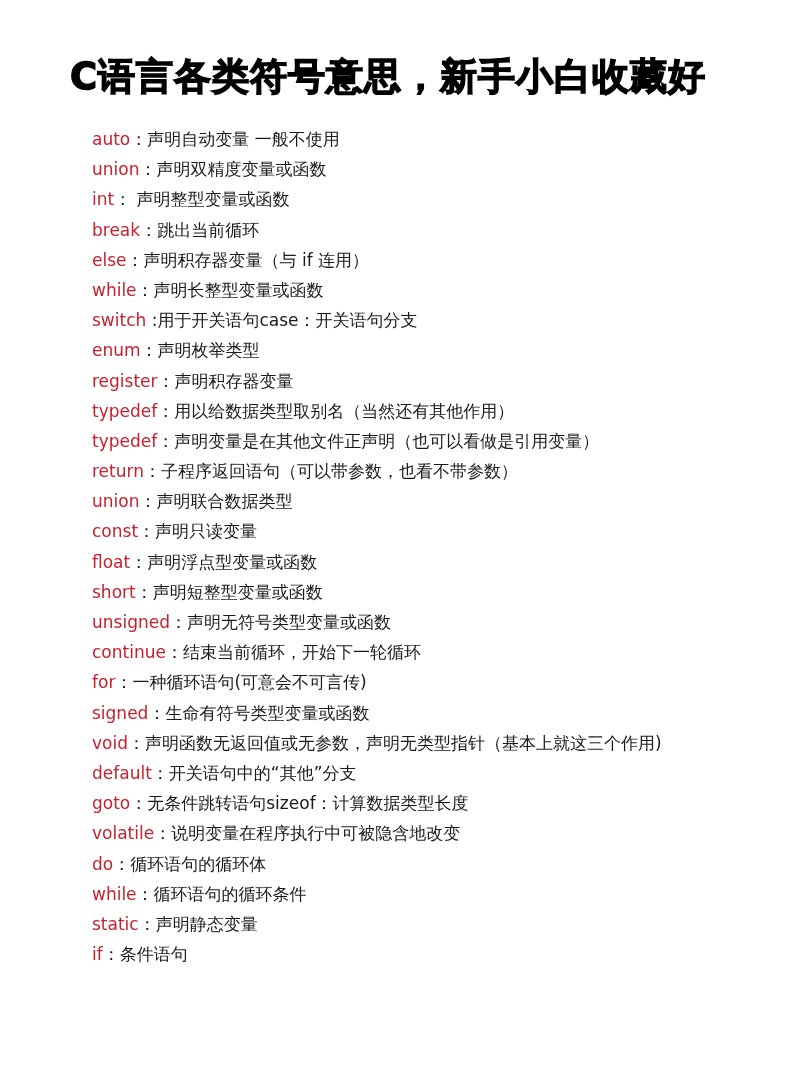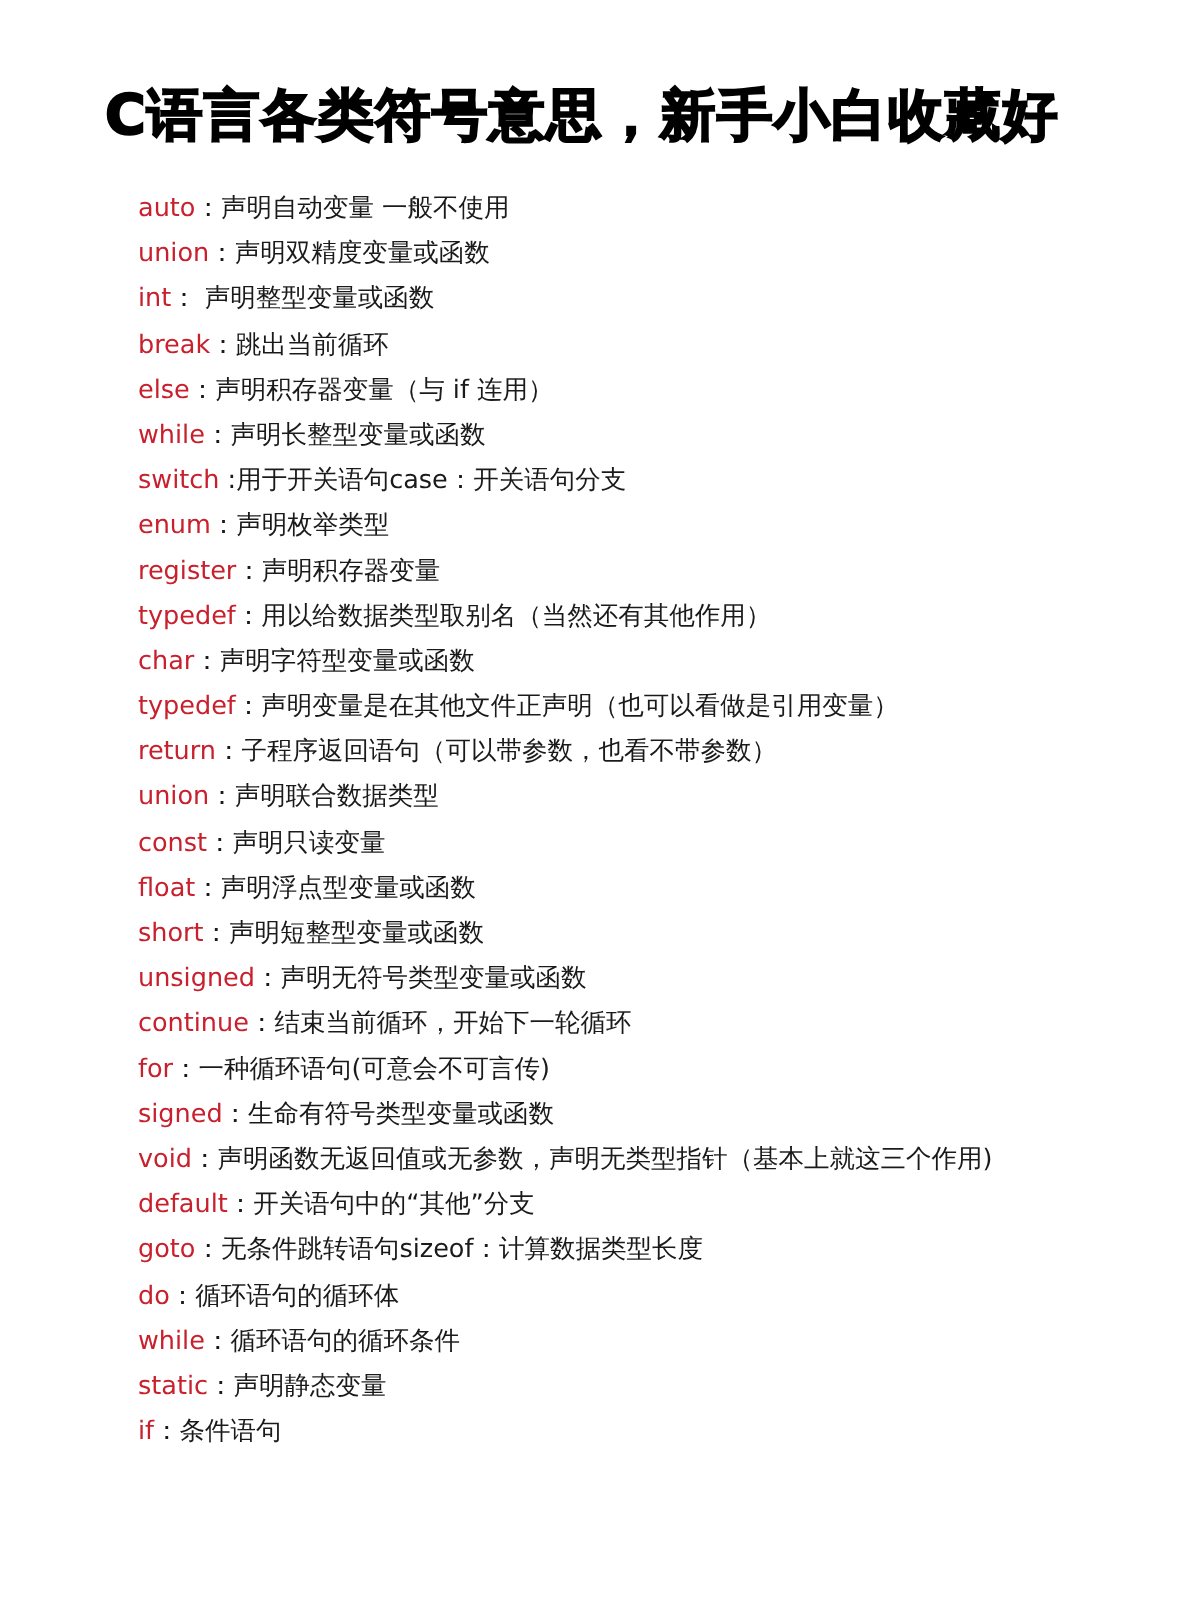--- a/index.html
+++ b/index.html
@@ -57,31 +57,31 @@
   <div class="row"><span class="kw">auto</span><span class="sep">：</span><span>声明自动变量 一般不使用</span></div>
   <div class="row"><span class="kw">union</span><span class="sep">：</span><span>声明双精度变量或函数</span></div>
   <div class="row"><span class="kw">int</span><span class="sep">：</span><span> 声明整型变量或函数</span></div>
   <div class="row"><span class="kw">break</span><span class="sep">：</span><span>跳出当前循环</span></div>
   <div class="row"><span class="kw">else</span><span class="sep">：</span><span>声明积存器变量（与 if 连用）</span></div>
   <div class="row"><span class="kw">while</span><span class="sep">：</span><span>声明长整型变量或函数</span></div>
   <div class="row"><span class="kw">switch</span><span class="sep"> :</span><span>用于开关语句case：开关语句分支</span></div>
   <div class="row"><span class="kw">enum</span><span class="sep">：</span><span>声明枚举类型</span></div>
   <div class="row"><span class="kw">register</span><span class="sep">：</span><span>声明积存器变量</span></div>
   <div class="row"><span class="kw">typedef</span><span class="sep">：</span><span>用以给数据类型取别名（当然还有其他作用）</span></div>
-  <div class="row"><span class="kw">char</span><span class="sep">：</span><span>声明字符型变量或函数</span></div>
   <div class="row"><span class="kw">typedef</span><span class="sep">：</span><span>声明变量是在其他文件正声明（也可以看做是引用变量）</span></div>
   <div class="row"><span class="kw">return</span><span class="sep">：</span><span>子程序返回语句（可以带参数，也看不带参数）</span></div>
   <div class="row"><span class="kw">union</span><span class="sep">：</span><span>声明联合数据类型</span></div>
   <div class="row"><span class="kw">const</span><span class="sep">：</span><span>声明只读变量</span></div>
   <div class="row"><span class="kw">float</span><span class="sep">：</span><span>声明浮点型变量或函数</span></div>
   <div class="row"><span class="kw">short</span><span class="sep">：</span><span>声明短整型变量或函数</span></div>
   <div class="row"><span class="kw">unsigned</span><span class="sep">：</span><span>声明无符号类型变量或函数</span></div>
   <div class="row"><span class="kw">continue</span><span class="sep">：</span><span>结束当前循环，开始下一轮循环</span></div>
   <div class="row"><span class="kw">for</span><span class="sep">：</span><span>一种循环语句(可意会不可言传)</span></div>
   <div class="row"><span class="kw">signed</span><span class="sep">：</span><span>生命有符号类型变量或函数</span></div>
   <div class="row"><span class="kw">void</span><span class="sep">：</span><span>声明函数无返回值或无参数，声明无类型指针（基本上就这三个作用)</span></div>
   <div class="row"><span class="kw">default</span><span class="sep">：</span><span>开关语句中的“其他”分支</span></div>
   <div class="row"><span class="kw">goto</span><span class="sep">：</span><span>无条件跳转语句sizeof：计算数据类型长度</span></div>
+  <div class="row"><span class="kw">volatile</span><span class="sep">：</span><span>说明变量在程序执行中可被隐含地改变</span></div>
   <div class="row"><span class="kw">do</span><span class="sep">：</span><span>循环语句的循环体</span></div>
   <div class="row"><span class="kw">while</span><span class="sep">：</span><span>循环语句的循环条件</span></div>
   <div class="row"><span class="kw">static</span><span class="sep">：</span><span>声明静态变量</span></div>
   <div class="row"><span class="kw">if</span><span class="sep">：</span><span>条件语句</span></div>
 </div>
 
 </body></html>

